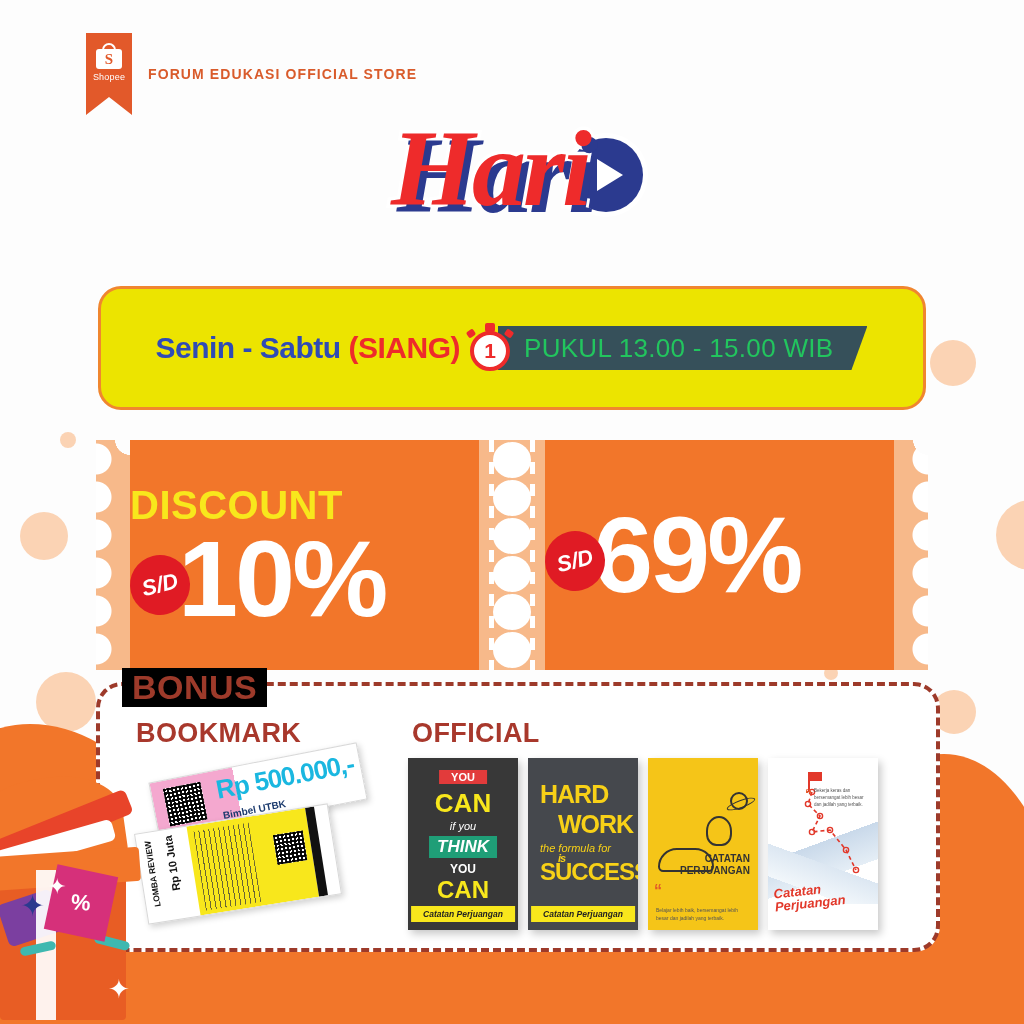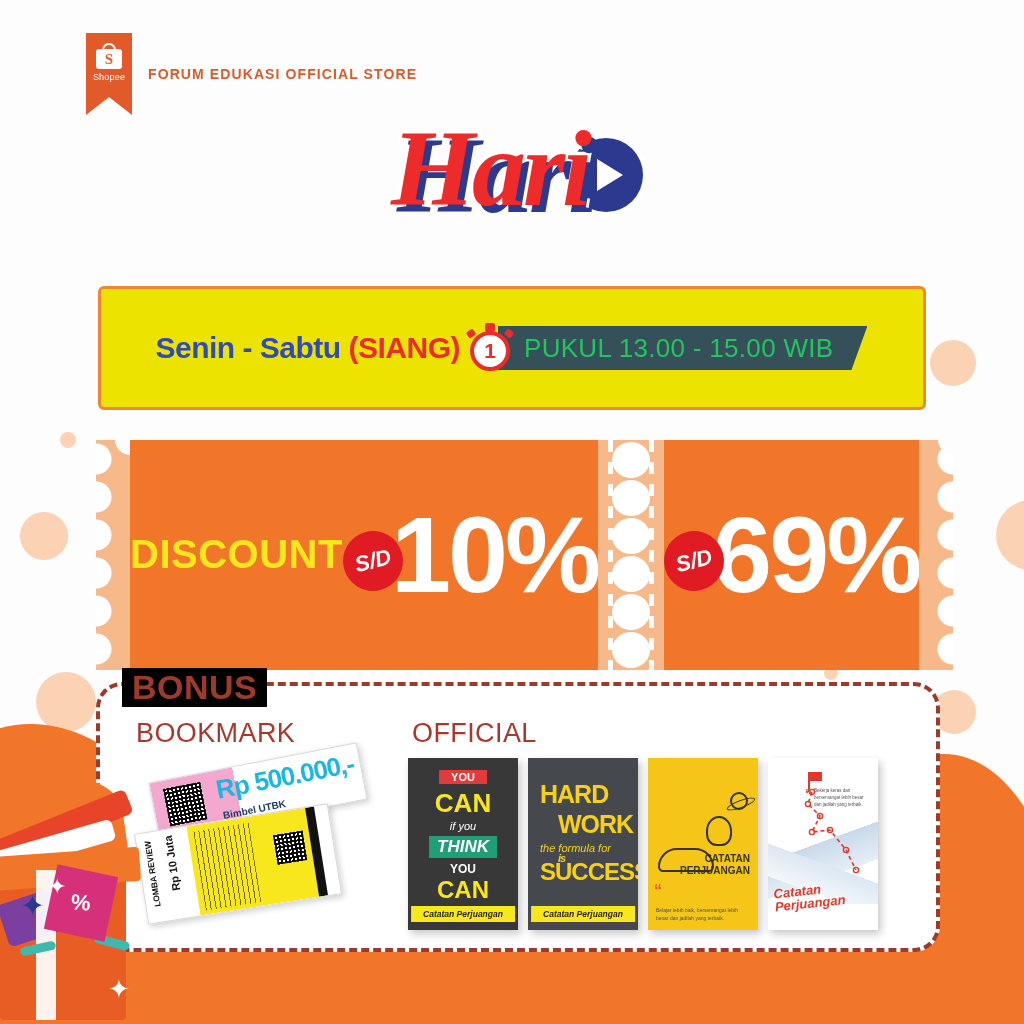--- a/index.html
+++ b/index.html
@@ -75,21 +75,21 @@
   .stream-word {
     font-family:"Liberation Sans", sans-serif; font-weight:700; font-style:italic;
     font-size:94px; color:#ee2b2b; letter-spacing:-2px; line-height:1;
     -webkit-text-stroke:7px #fff; paint-order: stroke fill;
     text-shadow: 7px 8px 0 #2b3a8f; margin-left:-6px; position:relative; z-index:1;
   }
 
   
   .schedule {
     position:absolute; left:98px; top:286px; width:828px; height:124px;
-    background:#ece400; border:3px solid #f0862f; border-radius:6px;
+    background:#ece400; border:3px solid #f0862f; border-radius:23px;
     display:flex; flex-direction:column; justify-content:center; gap:8px;
   }
   .sched-row { display:flex; align-items:center; height:52px; }
   .sched-day {
     width:365px; text-align:right; padding-right:6px;
     font-family:"Liberation Sans", sans-serif; font-weight:700; font-size:30px;
     color:#2f4bb5; letter-spacing:-.5px; white-space:nowrap;
   }
   .sched-day .paren { color:#ee2b2b; }
   .watch { width:44px; height:50px; position:relative; flex:0 0 44px; margin-left:2px; z-index:2;}
@@ -133,21 +133,21 @@
       radial-gradient(circle 16px at 34px 57px, #fff 15px, transparent 16px),
       radial-gradient(circle 16px at 34px 95px, #fff 15px, transparent 16px),
       radial-gradient(circle 16px at 34px 133px, #fff 15px, transparent 16px),
       radial-gradient(circle 16px at 34px 171px, #fff 15px, transparent 16px),
       radial-gradient(circle 16px at 34px 209px, #fff 15px, transparent 16px),
       #f7b98a;
   }
   .dashline { width:5px; flex:0 0 5px;
     background: repeating-linear-gradient(#fff 0 12px, transparent 12px 22px); }
   .coupon { flex:1; background:#f2762a; position:relative;
-            display:flex; flex-direction:row; align-items:center; justify-content:center; }
+            display:flex; flex-direction:column; align-items:flex-start; justify-content:center; }
   .coupon-label { color:#f8e71c; font-size:40px; font-weight:700; letter-spacing:.5px; margin-bottom:2px; }
   .coupon-value-row { display:flex; align-items:center; }
   .sd-badge {
     width:60px; height:60px; border-radius:50%; background:#e01b24; color:#fff;
     display:flex; align-items:center; justify-content:center;
     font-size:22px; font-weight:700; font-style:italic; transform:rotate(-14deg);
     margin-right:-12px; z-index:2; position:relative; top:6px;
   }
   .coupon-pct { color:#fff; font-size:108px; font-weight:700; line-height:.9; letter-spacing:-3px; }
   .perf { width:66px; flex:0 0 66px; background:#f7b98a; position:relative;
@@ -160,21 +160,21 @@
 
   
   .bonus-panel {
     position:absolute; left:96px; top:682px; width:844px; height:270px;
     background:#fff; border:4px dashed #9d3a2a; border-radius:26px;
   }
   .bonus-title {
     position:absolute; left:122px; top:668px; background:#000000; padding:0 10px;
     color:#9d3a2a; font-size:34px; font-weight:700; letter-spacing:.5px; z-index:5;
   }
-  .sub-label { position:absolute; color:#a8382c; font-size:27px; font-weight:400; letter-spacing:.4px; }
+  .sub-label { position:absolute; color:#a8382c; font-size:27px; font-weight:700; letter-spacing:.4px; }
   .sub-bookmark { left:136px; top:718px; }
   .sub-blocknote { left:412px; top:718px; }
 
   
   .bookmarks { position:absolute; left:140px; top:762px; width:230px; height:170px; }
   .bm {
     position:absolute; background:#fff; border:1px solid #d8d8d8;
     box-shadow:2px 3px 6px rgba(0,0,0,.18); overflow:hidden;
   }
   .bm1 { left:12px; top:0px; width:212px; height:58px; transform:rotate(-11deg);

